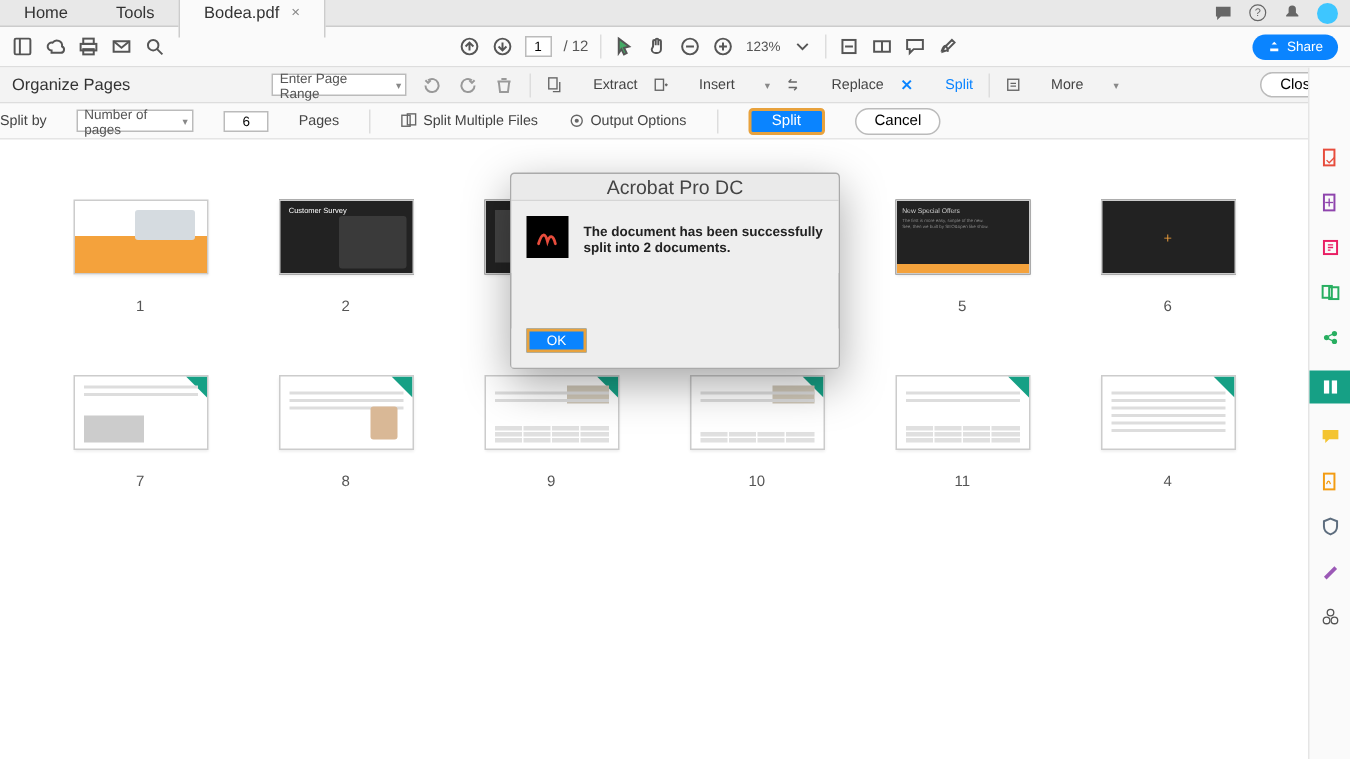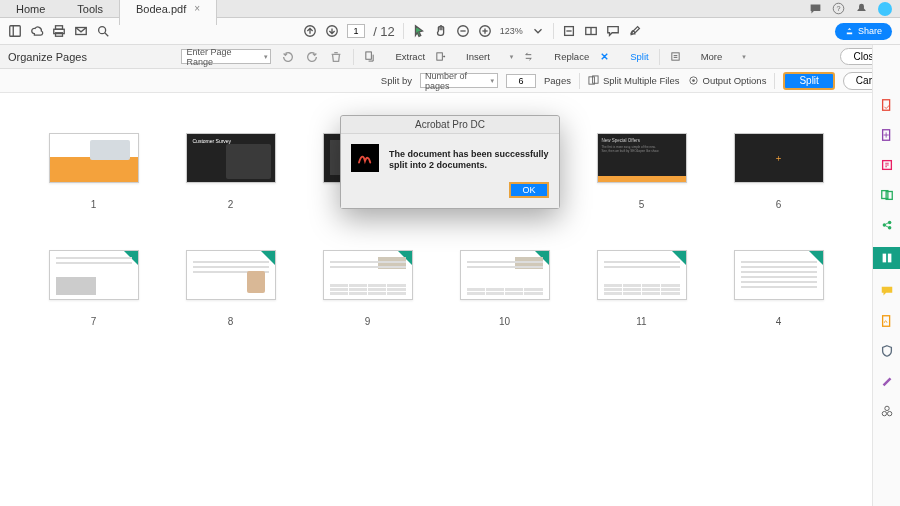--- a/index.html
+++ b/index.html
@@ -16,38 +16,38 @@
   .topicon svg { width: 13px; height: 13px; }
 
   
   .toolbar { display: flex; align-items: center; height: 27px; background: #fafafa; border-bottom: 1px solid #ddd; padding: 0 8px; gap: 8px; }
   .tb-group { display: flex; align-items: center; gap: 8px; }
   .tb-icon { width: 14px; height: 14px; display: inline-flex; align-items:center; justify-content:center; color:#555; }
   .tb-icon svg { width: 14px; height: 14px; stroke: currentColor; fill: none; stroke-width: 1.5; }
   .tb-sep { width: 1px; height: 16px; background: #ddd; }
   .spacer { flex: 1; }
   .page-input { width: 18px; height: 14px; border: 1px solid #bbb; font-size: 9px; text-align: center; }
-  .page-total { font-size: 13px; color: #555; }
+  .page-total { font-size: 10px; color: #555; }
   .zoom { font-size: 9px; color: #555; }
   .share-btn { background: #0a84ff; color: #fff; border: none; border-radius: 9px; height: 17px; padding: 0 10px; font-size: 9px; display:flex; align-items:center; gap:4px; cursor:pointer;}
   .share-btn svg { width:9px; height:9px; fill:#fff; }
 
   
   .organize-bar { display: flex; align-items: center; height: 24px; background: #f3f3f3; border-bottom: 1px solid #ddd; padding: 0 8px; gap: 10px; }
   .organize-label { font-size: 11px; font-weight: 500; }
   .dropdown { border: 1px solid #bbb; background: #fff; font-size: 9px; height: 15px; padding: 0 14px 0 4px; display:flex; align-items:center; position:relative; color:#555;}
   .dropdown::after { content:"▾"; position:absolute; right:3px; font-size:7px; color:#888;}
   .ob-item { display:flex; align-items:center; gap:20px; font-size:9.5px; color:#444; }
   .ob-item svg { width:11px; height:11px; }
   .blue { color:#0a84ff; }
   .blue svg { stroke:#0a84ff; fill:#0a84ff; }
   .close-btn { border:1px solid #bbb; background:#fff; border-radius:9px; height:17px; padding:0 12px; font-size:10px; cursor:pointer;}
 
   
-  .split-bar { display: flex; align-items: center; justify-content:flex-end; height: 24px; background: #fafafa; border-bottom: 1px solid #e5e5e5; gap: 8px; font-size: 9.5px; color:#444;}
+  .split-bar { display: flex; align-items: center; justify-content:flex-start; height: 24px; background: #fafafa; border-bottom: 1px solid #e5e5e5; gap: 20px; font-size: 9.5px; color:#444;}
   .sb-item { display:flex; align-items:center; gap:4px; }
   .sb-input { width: 30px; height:14px; border:1px solid #bbb; text-align:center; font-size:9px;}
   .btn-primary { background:#0a84ff; color:#fff; border:2px solid #e8a23d; border-radius:3px; height:18px; padding:0 14px; font-size:10px; cursor:pointer;}
   .btn-secondary { background:#fff; border:1px solid #bbb; border-radius:10px; height:18px; padding:0 12px; font-size:10px; cursor:pointer;}
 
   
   .thumbs-container { position:absolute; top:93px; left:0; right:28px; bottom:0; overflow:auto; padding: 40px 40px 20px 40px; }
   .thumbs-grid { display:grid; grid-template-columns: repeat(6, 1fr); gap: 40px 30px; }
   .thumb-cell { display:flex; flex-direction:column; align-items:center; gap:16px; }
   .thumb { width:90px; height:50px; border:1px solid #ccc; background:#fff; position:relative; overflow:hidden; box-shadow:0 1px 2px rgba(0,0,0,0.08);}
@@ -80,26 +80,26 @@
 
   
   .rail { position:absolute; top:45px; right:0; width:28px; bottom:0; background:#fafafa; border-left:1px solid #e5e5e5; display:flex; flex-direction:column; align-items:center; padding-top:52px; gap:14px;}
   .rail-icon { width:16px; height:16px; display:flex; align-items:center; justify-content:center;}
   .rail-icon.active { background:#16a085; width:28px; height:22px;}
   .rail-icon svg { width:14px; height:14px; }
 
   
   .dialog-backdrop { position:absolute; inset:0; pointer-events:none; }
   .dialog { position:absolute; left:340px; top:115px; width:220px; background:#eee; border:1px solid #aaa; box-shadow:0 10px 30px rgba(0,0,0,0.35); border-radius:3px; pointer-events:auto; }
-  .dialog-title { height:18px; display:flex; align-items:center; justify-content:center; font-size:10px; color:#444; background:#eaeaea; border-bottom:1px solid #d5d5d5; border-radius:3px 3px 0 0;}
+  .dialog-title { height:18px; display:flex; align-items:center; justify-content:center; font-size:13px; color:#444; background:#eaeaea; border-bottom:1px solid #d5d5d5; border-radius:3px 3px 0 0;}
   .dialog-body { display:flex; padding:10px; gap:10px; background:#eee;align-items:flex-end;}
   .dialog-icon { width:28px; height:28px; background:#000; display:flex; align-items:center; justify-content:center; flex-shrink:0;}
   .dialog-icon svg { width:18px; height:18px; }
   .dialog-msg { font-size:9px; font-weight:600; line-height:1.3; color:#222;}
-  .dialog-footer { display:flex; justify-content:flex-end; padding:0 10px 10px 10px; background:#eee;}
+  .dialog-footer { display:flex; justify-content:flex-start; padding:0 10px 10px 10px; background:#eee;margin-top:37px;}
   .ok-btn { background:#0a84ff; color:#fff; border:2px solid #e8a23d; width:40px; height:16px; font-size:9px; cursor:pointer;}
 </style>
 </head>
 <body>
 
 <div class="tabs">
   <div class="tab">
       <span>Home</span>
     </div>
   <div class="tab">

